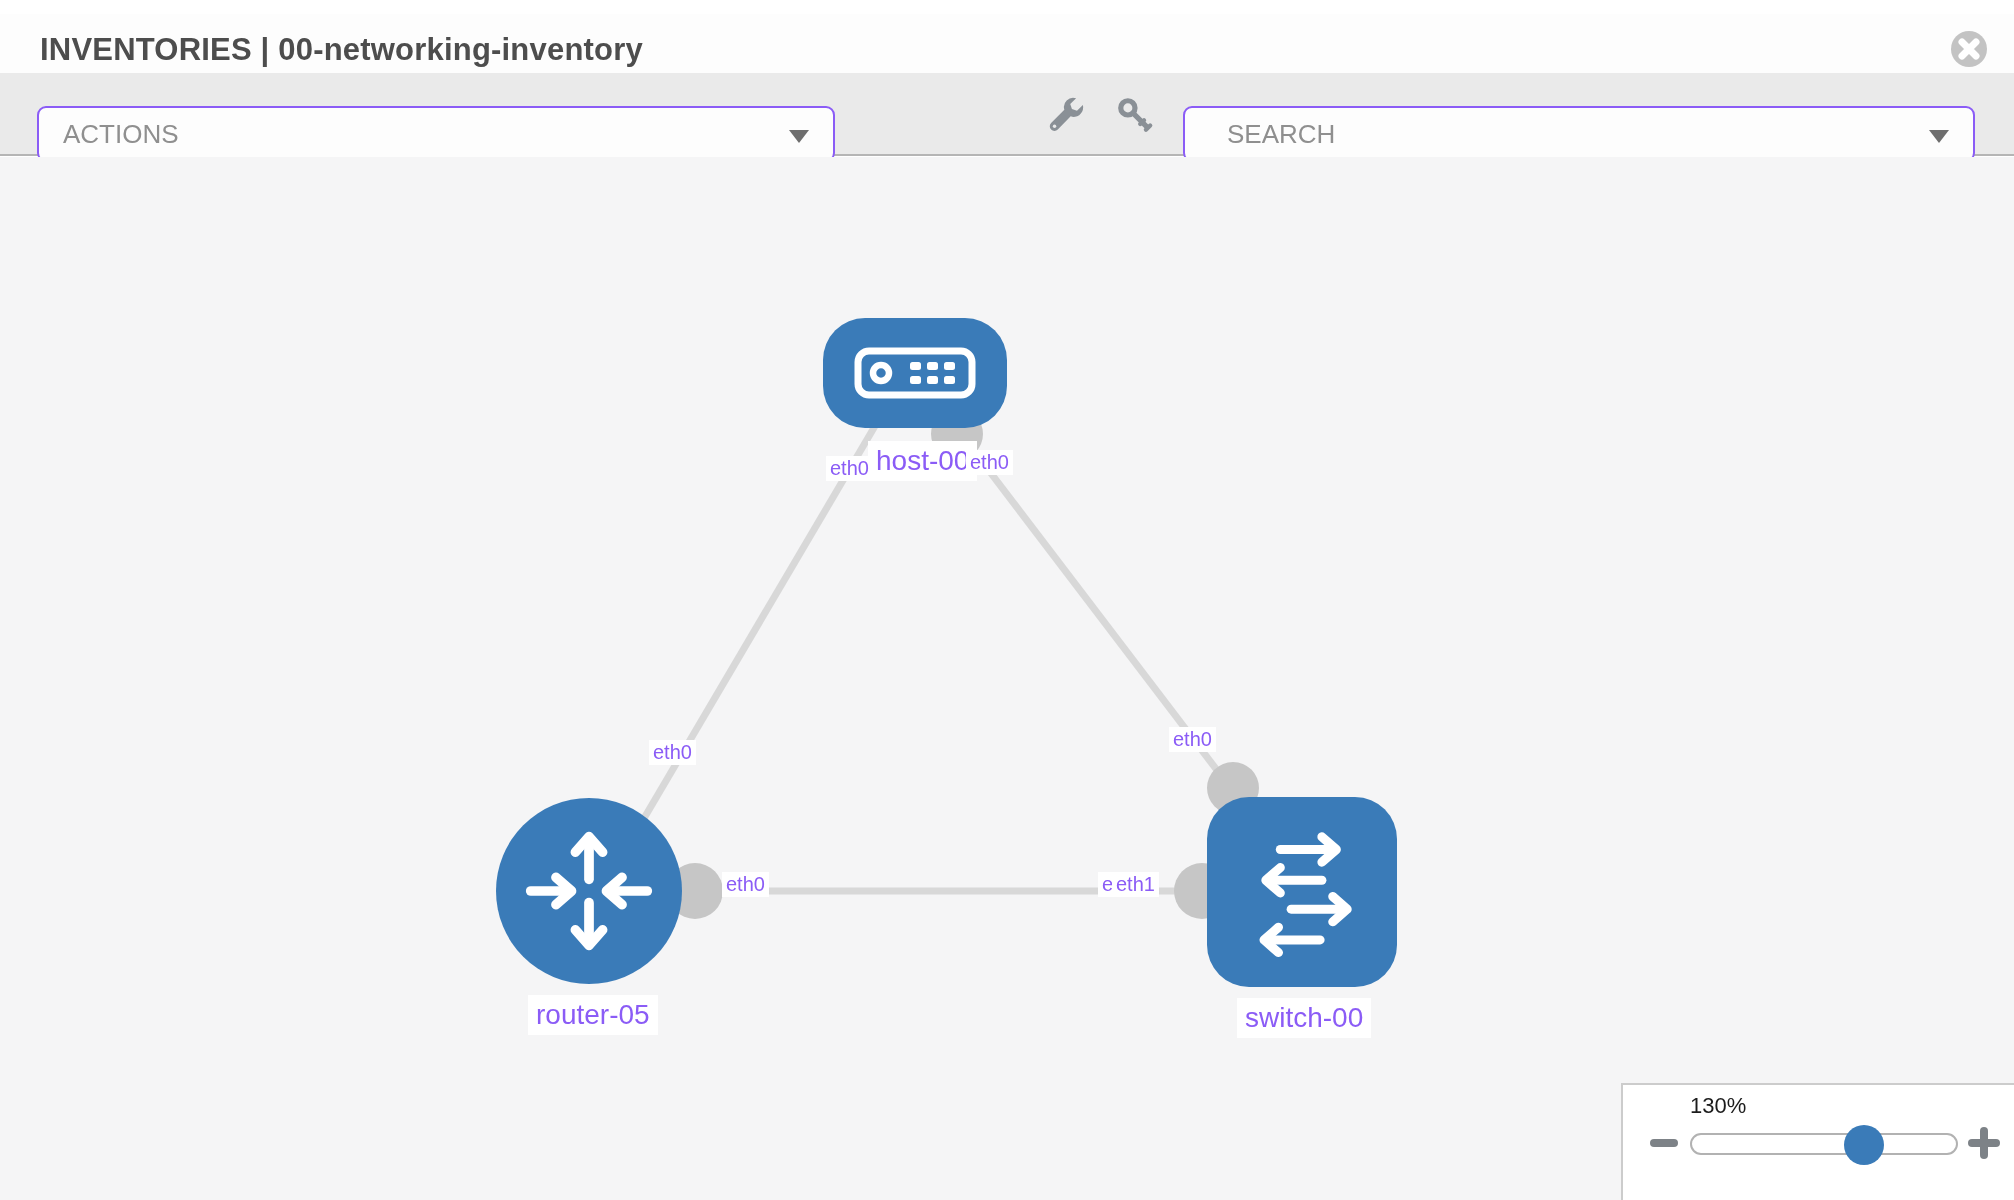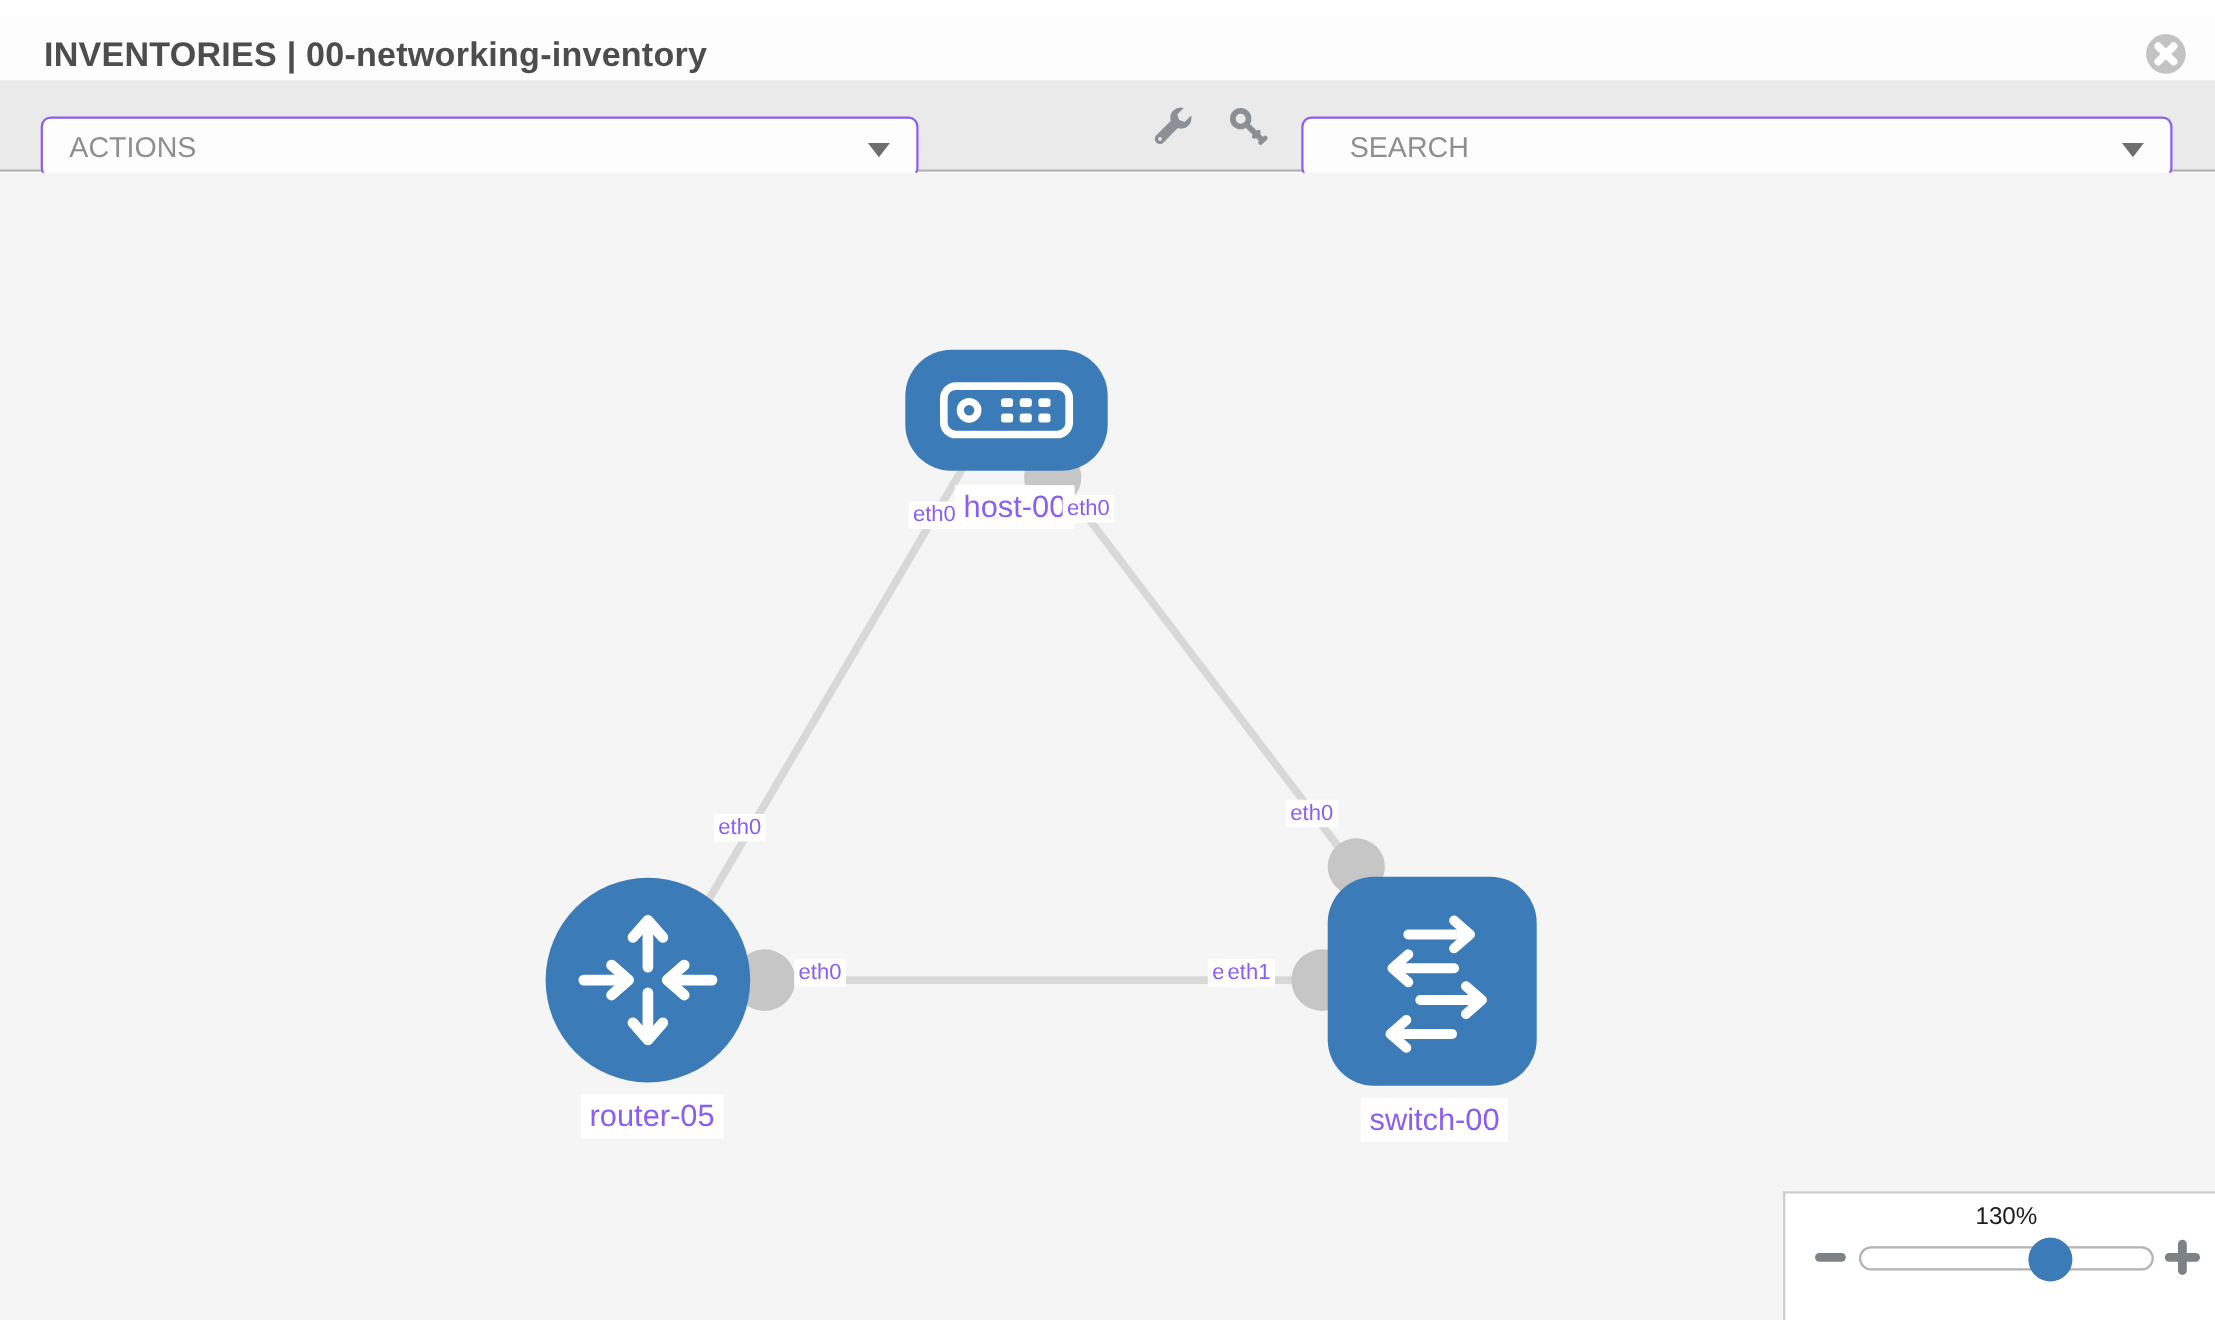--- a/index.html
+++ b/index.html
@@ -38,21 +38,21 @@
   .node-router { left:496px; top:641px;  width:186px; height:186px; border-radius:50%; }
   .node-switch { left:1207px; top:640px; width:190px; height:190px; border-radius:42px; }
 
   .chip { position:absolute; background:#ffffff; color:#8b5cf6; white-space:nowrap; }
   .node-label { font-size:28px; padding:4px 8px; }
   .if-label   { font-size:20px; padding:1px 4px; }
 
   
   .zoom-panel { position:absolute; left:1621px; top:1083px; width:393px; height:117px;
                 background:#ffffff; border:2px solid #cccccc; border-right:none; border-bottom:none; }
-  .zoom-value { position:absolute; left:67px; top:8px; width:268px; text-align:center;
+  .zoom-value { position:absolute; left:67px; top:8px; width:268px; 
                 font-size:22px; color:#1c1c1c; }
   .zoom-minus { position:absolute; left:27px; top:54px; width:28px; height:8px;
                 background:#7d8287; border-radius:4px; cursor:pointer; }
   .zoom-track { position:absolute; left:67px; top:48px; width:268px; height:22px;
                 background:#fff; border:2px solid #b2b2b2; border-radius:12px; cursor:pointer; }
   .zoom-handle { position:absolute; left:221px; top:40px; width:40px; height:40px;
                  background:#3a7bb8; border-radius:50%; cursor:grab; }
   .zoom-plus { position:absolute; left:345px; top:42px; width:32px; height:32px; cursor:pointer; }
   .zoom-plus::before { content:""; position:absolute; left:0; top:12px; width:32px; height:8px;
                        background:#7d8287; border-radius:4px; }

